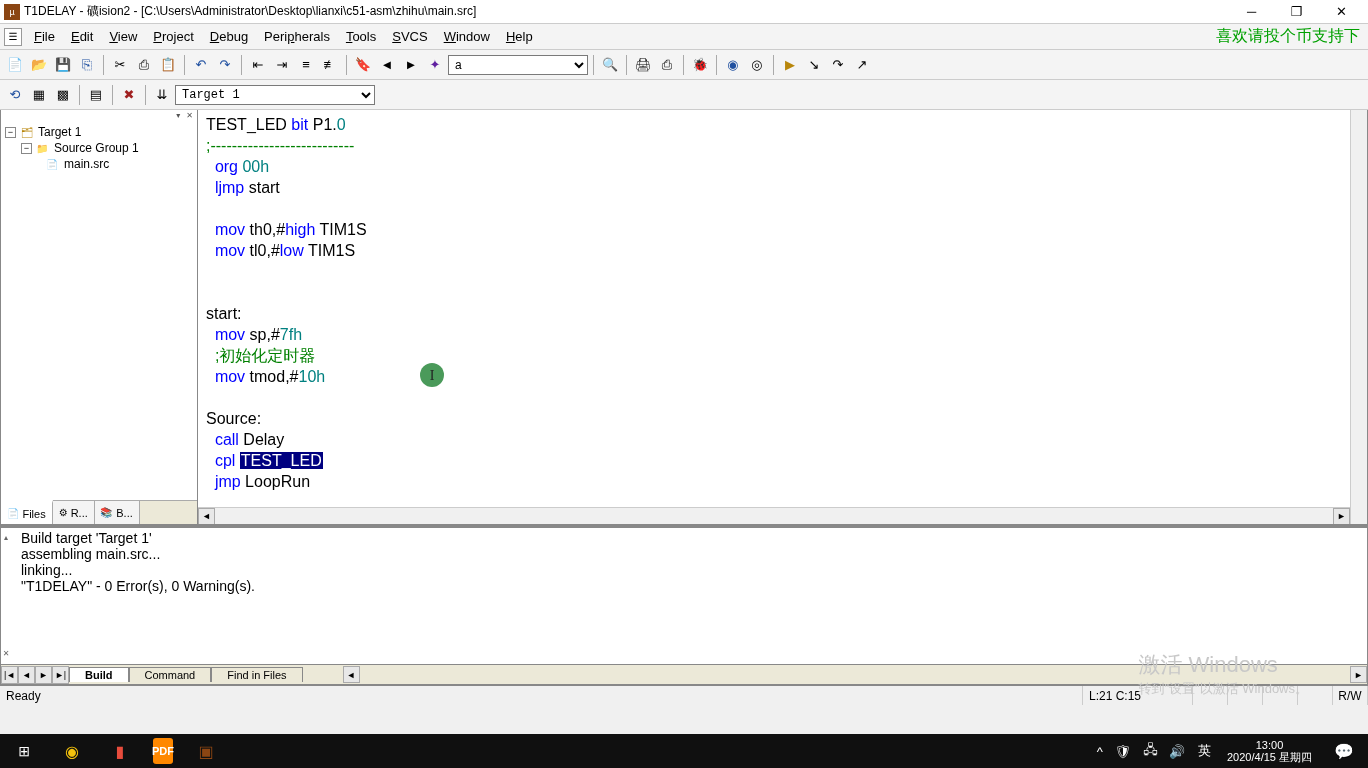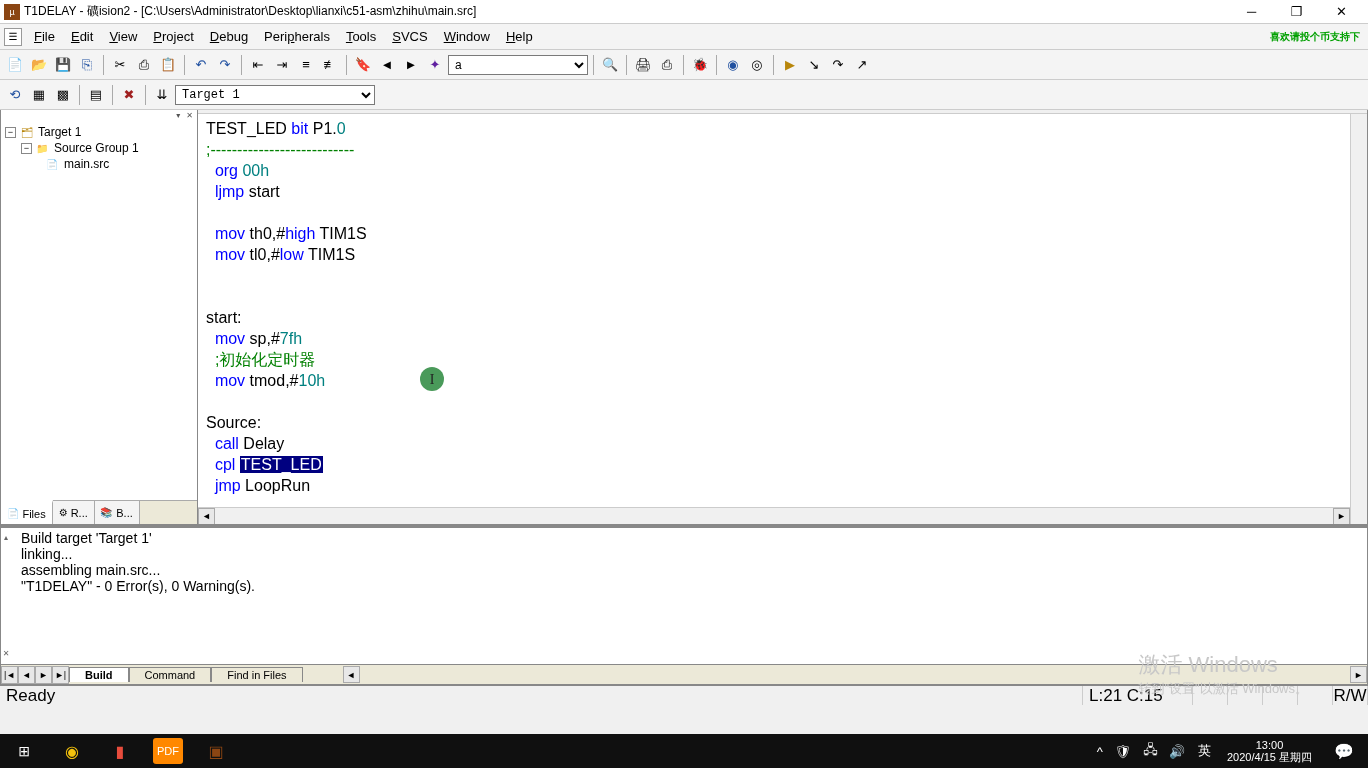--- a/index.html
+++ b/index.html
@@ -10,21 +10,21 @@
 .titlebar .app-icon { width: 16px; height: 16px; background: #8B4513; margin-right: 4px; display: inline-flex; align-items: center; justify-content: center; font-size: 9px; color: #fff; }
 .titlebar .title-text { font-size: 12px; color: #000; flex: 1; }
 .titlebar .win-controls { display: flex; }
 .titlebar .win-btn { width: 45px; height: 24px; display: flex; align-items: center; justify-content: center; font-size: 13px; cursor: pointer; }
 
 
 .menubar { height: 26px; background: #f4f4f4; display: flex; align-items: center; padding: 0 4px; border-bottom: 1px solid #ccc; position: relative; }
 .menubar .menu-icon { width: 18px; height: 18px; background: #fff; border: 1px solid #999; margin-right: 4px; display:inline-flex; align-items:center; justify-content:center; font-size:10px; }
 .menubar .menu-item { padding: 2px 8px; font-size: 13px; cursor: pointer; }
 .menubar .menu-item u { text-decoration: underline; }
-.menubar .promo { position: absolute; right: 8px; color: #00a000; font-weight: bold; font-size: 10px; }
+.menubar .promo { position: absolute; right: 8px; color: #00a000; font-weight: normal; font-size: 16px; }
 
 
 .toolbar { height: 30px; background: #f4f4f4; display: flex; align-items: center; padding: 0 4px; border-bottom: 1px solid #ccc; gap: 2px; }
 .tool-btn { width: 22px; height: 22px; display: flex; align-items: center; justify-content: center; border: 1px solid transparent; cursor: pointer; font-size: 13px; }
 .tool-sep { width: 1px; height: 20px; background: #aaa; margin: 0 3px; }
 .tool-combo { height: 20px; border: 1px solid #7a7a7a; background: #fff; font-size: 12px; padding: 0 2px; }
 
 
 .main { display: flex; height: 415px; }
 
@@ -37,21 +37,21 @@
 .tree-item .exp { width: 11px; height: 11px; border: 1px solid #888; display: inline-flex; align-items: center; justify-content: center; font-size: 9px; margin-right: 3px; line-height: 1; background:#fff; }
 .tree-item .icon { width: 16px; height: 14px; margin-right: 3px; display:inline-flex; align-items:center; justify-content:center; font-size:10px; }
 .tree-indent-1 { padding-left: 16px; }
 .tree-indent-2 { padding-left: 40px; }
 .project-tabs { height: 24px; display: flex; border-top: 1px solid #aaa; background:#ece9d8; }
 .proj-tab { padding: 2px 6px; font-size: 11px; border-right: 1px solid #aaa; display:flex; align-items:center; gap:3px; cursor:pointer; background:#f4f4f4; }
 .proj-tab.active { background: #fff; border-top: 3px solid #fff; margin-top:-1px; }
 .proj-tab .tab-icon { font-size: 10px; }
 
 
-.editor-wrap { flex: 1; display: flex; flex-direction: column; border: 1px solid #888; border-left: none; border-top: none; }
+.editor-wrap { flex: 1; display: flex; flex-direction: row; border: 1px solid #888; border-left: none; border-top: none; }
 .editor-ruler { height: 4px; background: #f0f0f0; border-bottom:1px solid #ccc; }
 .editor { flex: 1; background: #fff; position: relative; overflow: hidden; font-family: "Courier New", monospace; font-size: 16px; line-height: 21px; padding: 4px 8px; }
 .editor .line { white-space: pre; }
 .kw-blue { color: #0000ff; }
 .num { color: #008080; }
 .comment { color: #008000; }
 .highlight { background: #000080; color: #fff; padding: 0 1px; }
 .cursor-dot { position: absolute; width: 24px; height: 24px; background: #4a9a5a; border-radius: 50%; display:flex; align-items:center; justify-content:center; color:#222; font-family: serif; font-size:14px; }
 .editor-scroll-v { position:absolute; right:0; top:0; bottom:0; width:17px; background:#f0f0f0; border-left:1px solid #ccc; }
 .editor-scroll-h { position:absolute; left:0; right:17px; bottom:0; height:17px; background:#f0f0f0; border-top:1px solid #ccc; display:flex; }
@@ -62,21 +62,21 @@
 .output { flex: 1; background: #fff; border: 1px solid #888; font-family: "Courier New", monospace; font-size: 14px; padding: 2px 8px; line-height: 16px; position:relative; overflow:hidden; }
 .output-side-grip { position:absolute; left:0; top:0; bottom:0; width:10px; display:flex; flex-direction:column; justify-content:space-between; align-items:center; font-size:8px; color:#666; padding:2px 0;}
 .output-tabs-row { height: 20px; display:flex; align-items:center; background:#ece9d8; border:1px solid #888; border-top:none; }
 .out-nav { display:flex; }
 .out-nav .scroll-btn { height:18px; }
 .out-tab { padding: 1px 15px; font-size: 11px; border: 1px solid #888; border-bottom:none; background:#ece9d8; cursor:pointer; margin-top:-1px; }
 .out-tab.active { background: #fff; font-weight:bold; }
 .out-scroll-h { flex:1; display:flex; align-items:center; }
 
 
-.statusbar { height: 20px; background: #f0f0f0; border-top: 1px solid #888; display: flex; align-items:center; font-size: 17px; }
+.statusbar { height: 20px; background: #f0f0f0; border-top: 1px solid #888; display: flex; align-items:center; font-size: 12px; }
 .status-cell { padding: 0 6px; border-right: 1px solid #ccc; height:100%; display:flex; align-items:center; }
 .status-cell.flex { flex:1; }
 .status-cell.fixed { width: 35px; justify-content:center; }
 
 
 .watermark { position: absolute; right: 60px; bottom: 70px; color: #c8c8c8; font-size: 22px; pointer-events:none;margin-top:40px; }
 .watermark .sub { font-size: 13px; }
 
 
 .taskbar { position: absolute; bottom: 0; left: 0; right: 0; height: 34px; background: #101010; display: flex; align-items: center; color: #fff; }
@@ -250,22 +250,22 @@
 </div>
 
 <div class="output-wrap">
   <div class="output">
     <div class="output-side-grip">
         <span>▴</span>
         <span>✕</span>
       </div>
     <div style="padding-left:12px">
       <div>Build target 'Target 1'</div>
+      <div>assembling main.src...</div>
       <div>linking...</div>
-      <div>assembling main.src...</div>
       <div>"T1DELAY" - 0 Error(s), 0 Warning(s).</div>
     </div>
   </div>
   <div class="output-tabs-row">
     <div class="out-nav">
       <div class="scroll-btn">|◄</div>
       <div class="scroll-btn">◄</div>
       <div class="scroll-btn">►</div>
       <div class="scroll-btn">►|</div>
     </div>
@@ -293,21 +293,21 @@
 
 <div class="watermark">
   <div>激活 Windows</div>
   <div class="sub">转到"设置"以激活 Windows。</div>
 </div>
 
 <div class="taskbar">
   <div class="task-icon start">⊞</div>
   <div class="task-icon" style="color:#f4c20d">◉</div>
   <div class="task-icon" style="color:#e74c3c">▮</div>
-  <div class="task-icon" style="background:#ff8800;color:#fff;width:30px;height:26px;margin:0 9px;border-radius:3px;font-size:11px;font-weight:normal">PDF</div>
+  <div class="task-icon" style="background:#ff8800;color:#fff;width:20px;height:26px;margin:0 9px;border-radius:3px;font-size:11px;font-weight:bold">PDF</div>
   <div class="task-icon" style="color:#8B4513">▣</div>
   <div class="task-sys">
     <span class="sys-icon">^</span>
     <span class="sys-icon">🛡</span>
     <span class="sys-icon">🖧</span>
     <span class="sys-icon">🔊</span>
     <span class="sys-icon">英</span>
     <div class="sys-clock">
       <div>13:00</div>
       <div>2020/4/15 星期四</div>

